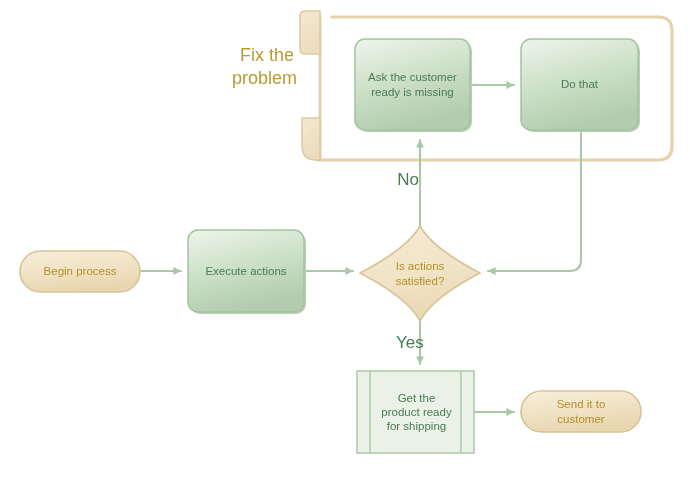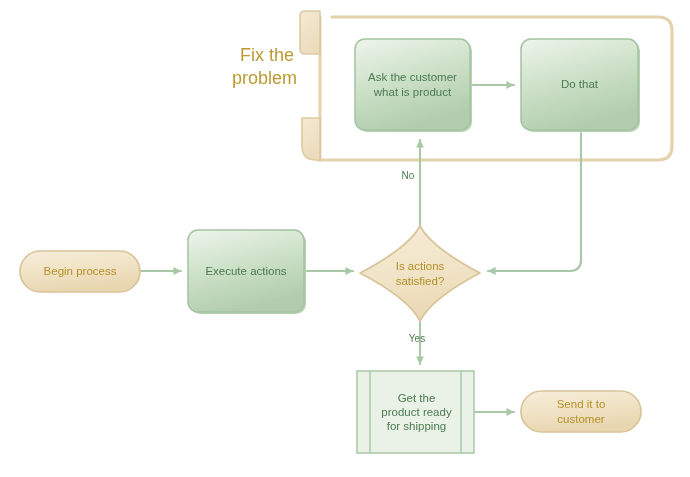--- a/index.html
+++ b/index.html
@@ -38,21 +38,21 @@
     color: #4b7c52;
     font-size: 11.5px;
   }
   .label-tan {
     color: #b59029;
     font-size: 11.5px;
   }
   .edge-label {
     position: absolute;
     color: #4b7c52;
-    font-size: 10px;
+    font-size: 17px;
     text-align: center;
   }
   .group-title {
     position: absolute;
     color: #bb9a33;
     font-size: 18px;
     text-align: right;
     line-height: 1.25;
     white-space: pre-line;
   }
@@ -158,28 +158,28 @@
 problem</div>
 
   <div class="node-label label-tan" style="left:20px; top:251px; width:120px; height:41px;">Begin process</div>
 
   <div class="node-label label-green" style="left:188px; top:230px; width:116px; height:82px;">Execute actions</div>
 
   <div class="node-label label-tan" style="left:360px; top:226px; width:120px; height:95px;">Is actions
 satisfied?</div>
 
   <div class="node-label label-green" style="left:353px; top:39px; width:119px; height:91px;">Ask the customer
-what is product</div>
+ready is missing</div>
 
   <div class="node-label label-green" style="left:521px; top:39px; width:117px; height:91px;">Do that</div>
 
   <div class="node-label label-green" style="left:357px; top:371px; width:119px; height:82px;">Get the
 product ready
 for shipping</div>
 
   <div class="node-label label-tan" style="left:521px; top:391px; width:120px; height:41px;border-radius:16px;">Send it to
 customer</div>
 
   <div class="edge-label" style="left:396px; top:170px; width:24px;">No</div>
 
-  <div class="edge-label" style="left:396px; top:333px; width:26px;margin-left:8px;">Yes</div>
+  <div class="edge-label" style="left:396px; top:333px; width:26px;">Yes</div>
 
 </div>
 
 </body></html>

